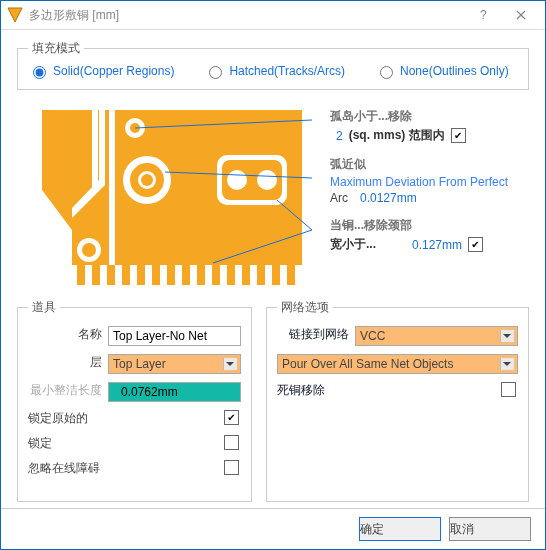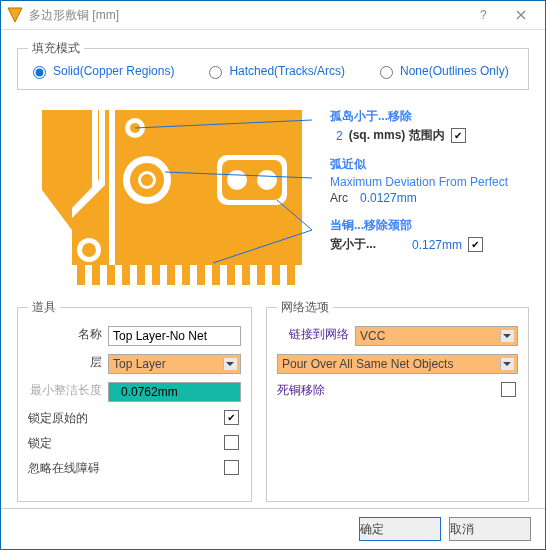--- a/index.html
+++ b/index.html
@@ -69,21 +69,21 @@
     position: relative;
     flex: 0 0 auto;
   }
   .side-info {
     flex: 1;
     display: flex; flex-direction: column;
     font-size: 12px;
     padding-top: 8px;
   }
   .side-block { margin-bottom: 12px; }
-  .side-title { color: #3b82f6; font-weight: bold; margin-bottom: 2px; }
+  .side-title { color: #737373; font-weight: bold; margin-bottom: 2px; }
   .side-sub { color: #3b82f6; }
   .side-row {
     display: flex; align-items: center; gap: 6px;
     margin-top: 2px;
   }
   .side-row .val { color: #1a6fd6; margin-left: 6px; }
   .side-row .unit { color: #333; font-weight: bold; }
   .chk {
     width: 13px; height: 13px;
     display: inline-flex; align-items: center; justify-content: center;
@@ -108,21 +108,21 @@
   fieldset legend { padding: 0 4px; color: #555; }
 
   .form-row {
     display: flex; 
     margin-bottom: 8px;
     gap: 6px;
   }
   .props .form-row .lab { width: 74px; text-align: right; color: #444; }
   .props .form-row .lab.disabled { color: #aaa; }
   .props .form-row .ctrl { flex: 1; }
-  .net .form-row .lab { width: 72px; text-align: right; color: #4c1d95; font-family: Liberation Serif, serif; }
+  .net .form-row .lab { width: 72px; text-align: right; color: #0f172a; font-family: Liberation Serif, serif; }
   .net .form-row .ctrl { flex: 1; }
   .net .form-row .chk-only { margin-left: auto; margin-right: 2px; }
   .input, .select {
     width: 100%;
     box-sizing: border-box;
     border: 1px solid #aaa;
     height: 20px;
     padding: 1px 4px;
     font-family: inherit; font-size: 12px;
     background: #fff;

